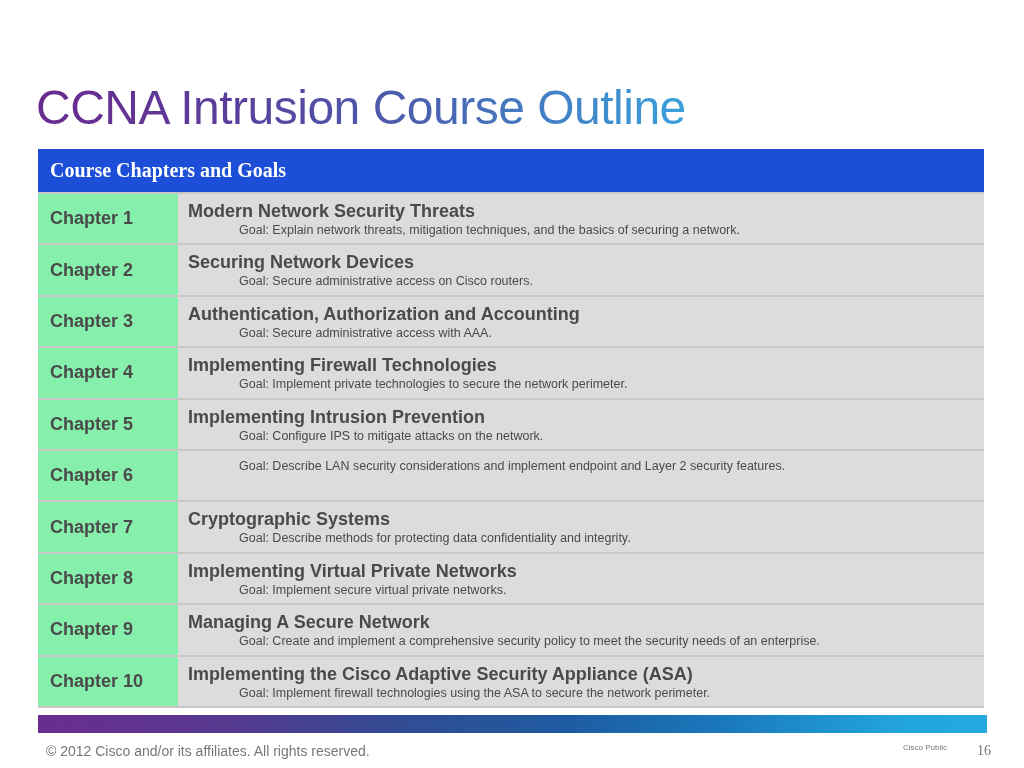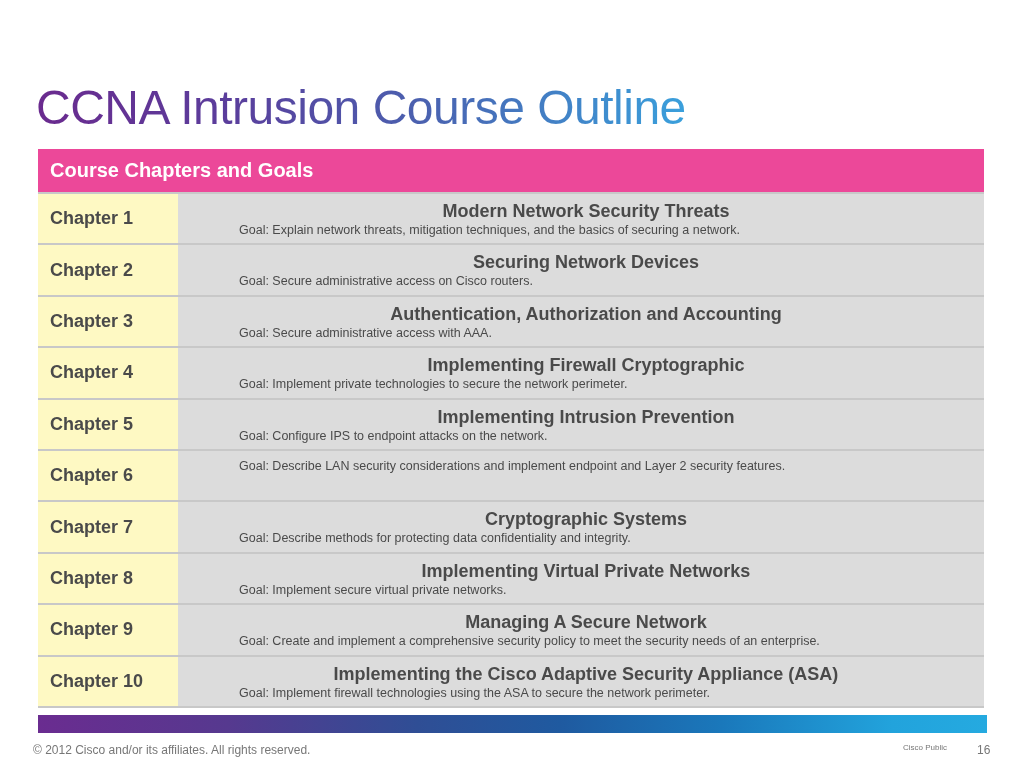--- a/index.html
+++ b/index.html
@@ -14,63 +14,62 @@
     -webkit-background-clip:text; background-clip:text;
     color:transparent;
     white-space:nowrap;
   }
 
   .table {
     position:absolute; left:38px; top:149px; width:946px;
     border-bottom:2px solid #c8c8c8;
   }
   .table-header {
-    height:43px; background:#ec4899;
+    height:43px; background:#1d4ed8;
     display:flex; align-items:center; padding-left:12px;
-    color:#ffffff; font-weight:bold; font-size:20px;
+    color:#ffffff; font-weight:bold; font-size:20px;font-family:Liberation Serif, serif;
   }
   .row {
     display:flex; height:51.4px;
     border-top:2px solid #c8c8c8;
   }
   .row:first-of-type { border-top:none; }
   .chapter-cell {
-    width:140px; background:#fef9c3;
+    width:140px; background:#86efac;
     display:flex; align-items:center; padding-left:12px;
     font-weight:bold; font-size:18px; color:#4a4a4a;
   }
   .content-cell {
     flex:1; background:#dcdcdc;
     padding:7px 0 0 10px;
   }
   .ch-title {
     font-weight:bold; font-size:18px; color:#4a4a4a; line-height:21px;
     white-space:nowrap;
-    text-align:center;
   }
   .ch-goal {
     font-size:12.5px; color:#4a4a4a; padding-left:51px; line-height:16px;
     white-space:nowrap;
   }
 
   .gradient-bar {
     position:absolute; left:38px; top:715px; width:949px; height:18px;
     background:linear-gradient(90deg, #6a2c90 0%, #56398f 20%, #2f4e95 40%, #1f5aa0 55%, #1a78bb 72%, #22a3dc 90%, #25aae0 100%);
   }
   .footer-left {
-    position:absolute; left:33px; top:743px;
-    font-size:12px; color:#777777;
+    position:absolute; left:46px; top:743px;
+    font-size:14px; color:#777777;
   }
   .footer-public {
     position:absolute; left:903px; top:743px;
     font-size:8px; color:#777777;
   }
   .footer-page {
     position:absolute; left:977px; top:743px;
-    font-size:12px; color:#777777;
+    font-size:14px; color:#777777;font-family:Liberation Serif, serif;
   }
 </style>
 </head>
 <body>
 
 <div class="title">CCNA Intrusion Course Outline</div>
 
 <div class="table">
   <div class="table-header">Course Chapters and Goals</div>
 
@@ -91,29 +90,29 @@
   <div class="row">
     <div class="chapter-cell">Chapter 3</div>
     <div class="content-cell">
       <div class="ch-title">Authentication, Authorization and Accounting</div>
       <div class="ch-goal">Goal: Secure administrative access with AAA.</div>
     </div>
   </div>
   <div class="row">
     <div class="chapter-cell">Chapter 4</div>
     <div class="content-cell">
-      <div class="ch-title">Implementing Firewall Cryptographic</div>
+      <div class="ch-title">Implementing Firewall Technologies</div>
       <div class="ch-goal">Goal: Implement private technologies to secure the network perimeter.</div>
     </div>
   </div>
   <div class="row">
     <div class="chapter-cell">Chapter 5</div>
     <div class="content-cell">
       <div class="ch-title">Implementing Intrusion Prevention</div>
-      <div class="ch-goal">Goal: Configure IPS to endpoint attacks on the network.</div>
+      <div class="ch-goal">Goal: Configure IPS to mitigate attacks on the network.</div>
     </div>
   </div>
   <div class="row">
     <div class="chapter-cell">Chapter 6</div>
     <div class="content-cell">
       <div class="ch-goal">Goal: Describe LAN security considerations and implement endpoint and Layer 2 security features.</div>
     </div>
   </div>
   <div class="row">
     <div class="chapter-cell">Chapter 7</div>

